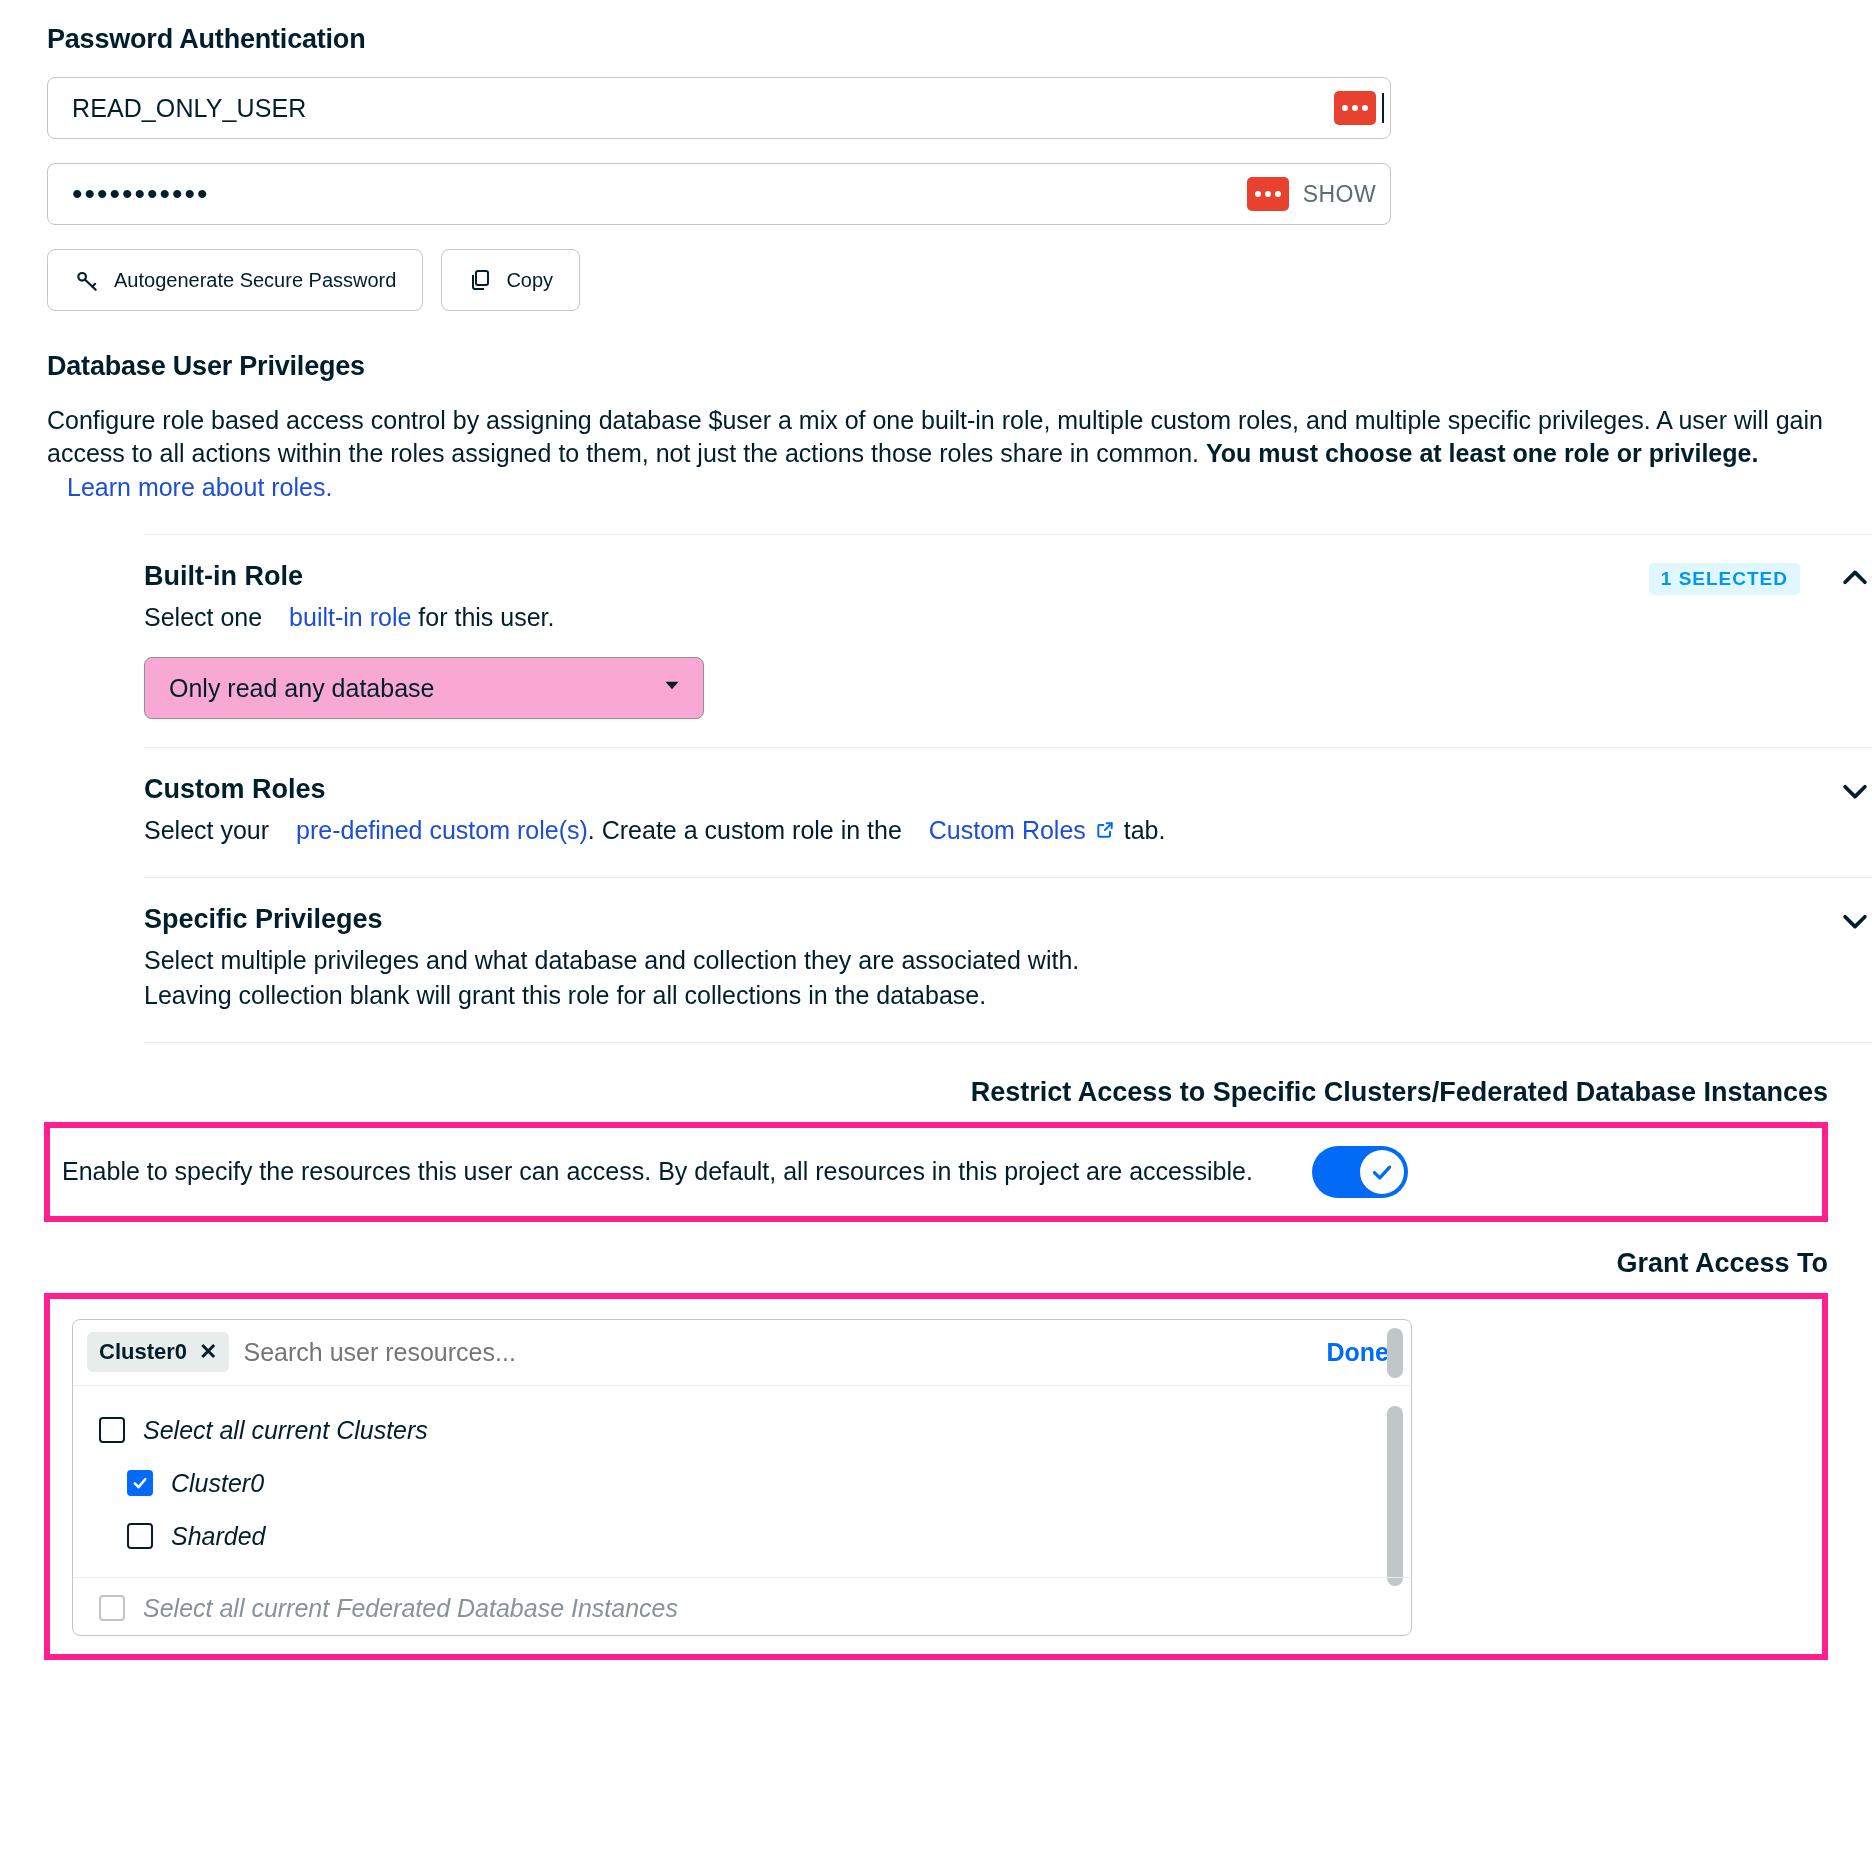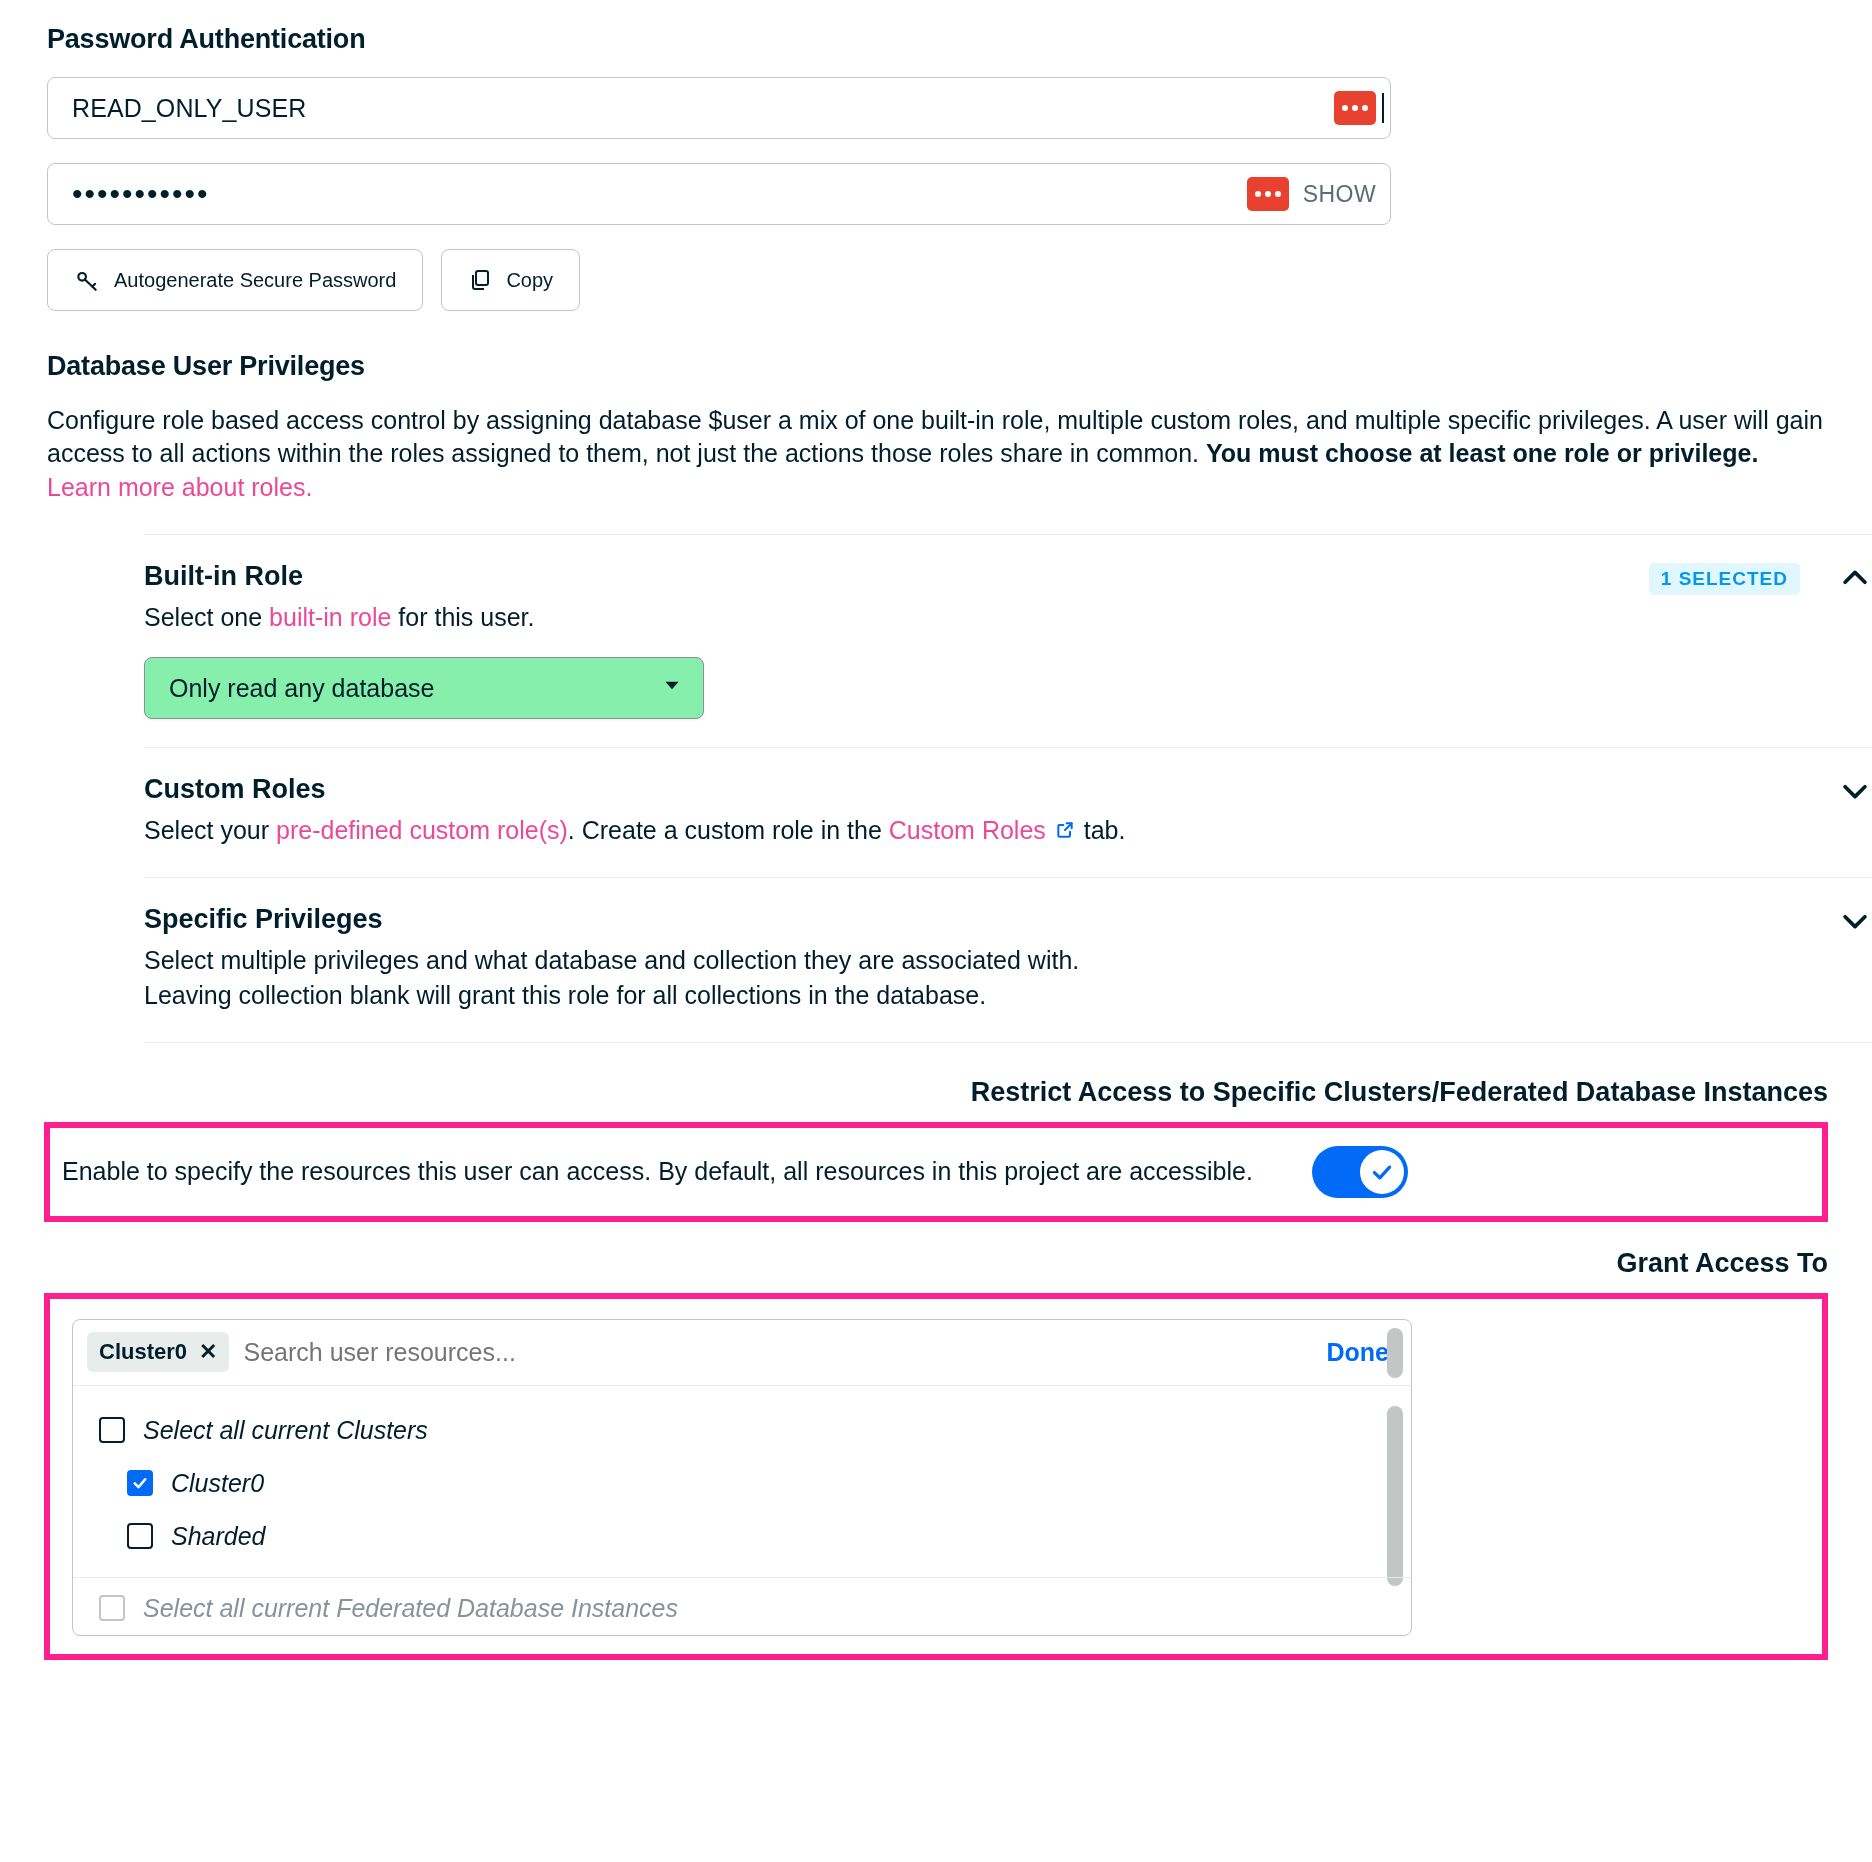--- a/index.html
+++ b/index.html
@@ -107,21 +107,21 @@
 
   
   .desc {
     font-size: 25px;
     line-height: 1.33;
     color: #001e2b;
     margin: 0 0 30px 3px;
     max-width: 1800px;
   }
   .desc b { font-weight: bold; }
-  .link { color: #ec4899; text-decoration: none; cursor: pointer; }
+  .link { color: #1d4ed8; text-decoration: none; cursor: pointer; margin-left: 20px; }
 
   
   .acc { margin-left: 100px; width: 1732px; }
   .acc-row {
     border-top: 1px solid #e8edeb;
     padding: 26px 0 28px 0;
     position: relative;
   }
   .acc-row.last { border-bottom: 1px solid #e8edeb; }
   .acc-title {
@@ -155,21 +155,21 @@
   }
   .chev svg { display:block; }
 
   
   .select {
     margin-top: 22px;
     width: 560px;
     height: 62px;
     border: 1px solid #889397;
     border-radius: 8px;
-    background: #86efac;
+    background: #f9a8d4;
     display: flex;
     align-items: center;
     padding: 0 18px 0 24px;
     font-size: 25px;
     color: #001e2b;
     cursor: pointer;
     box-shadow: 0 1px 2px rgba(0,0,0,0.08);
   }
   .select .val { flex: 1; }
 

